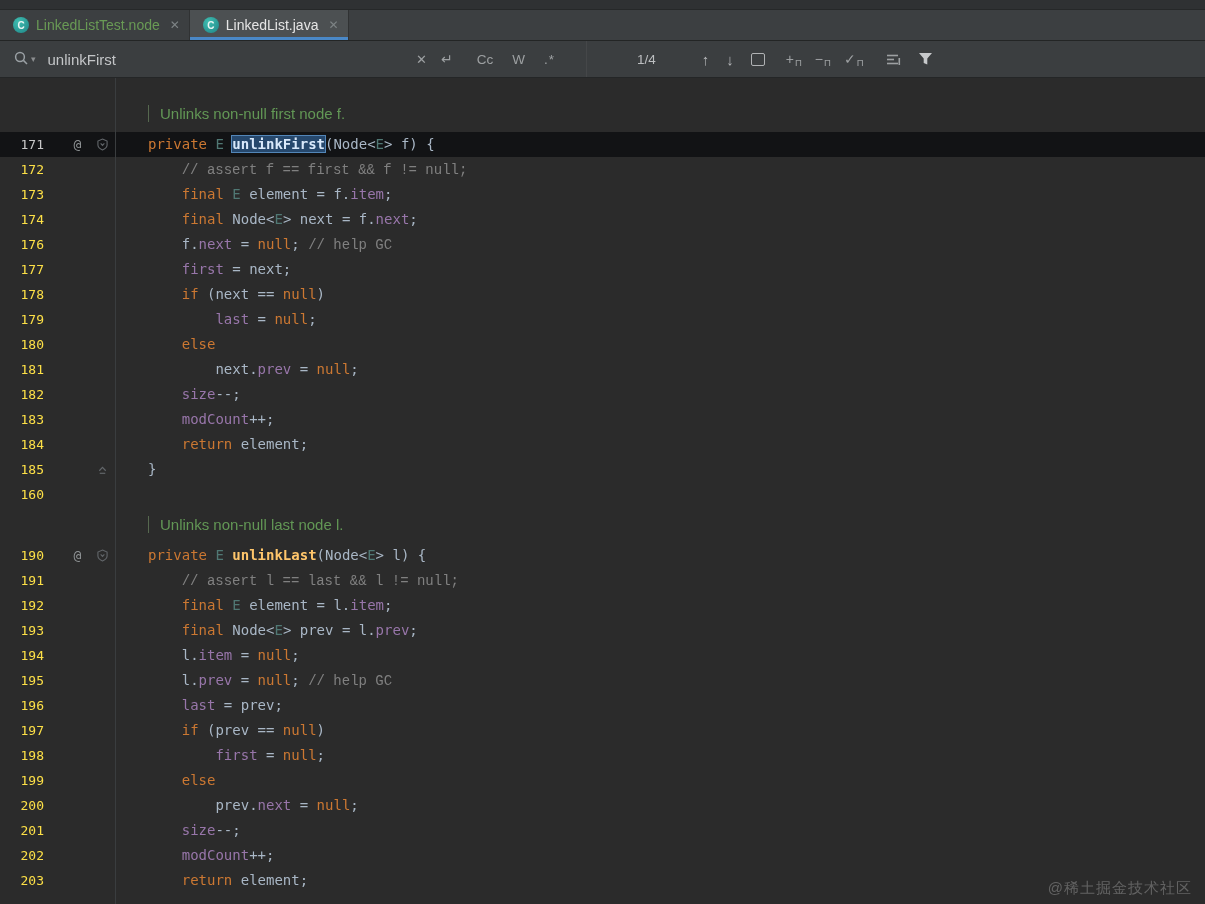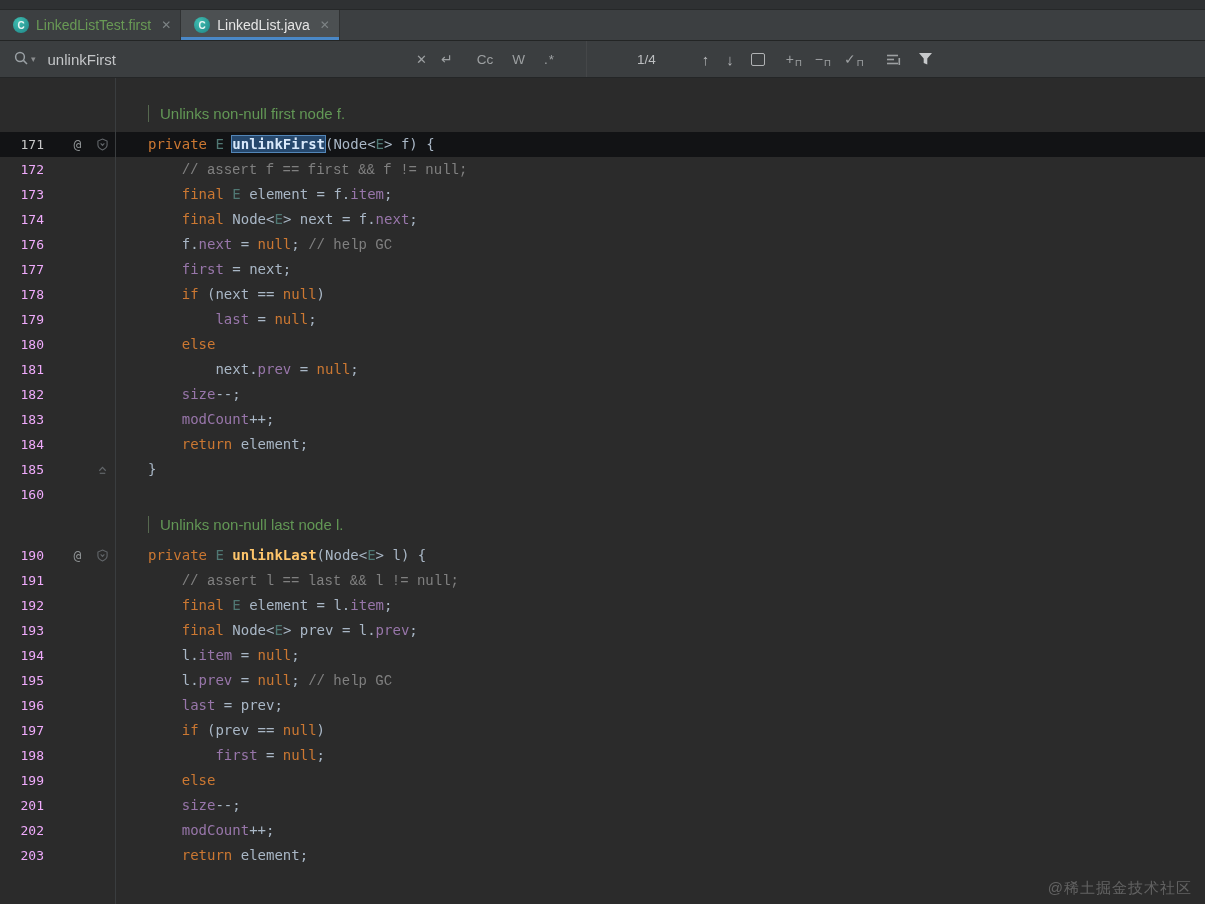--- a/index.html
+++ b/index.html
@@ -42,21 +42,21 @@
   svg.lineico,svg.funnel{display:block;}
 
   
   .editor{position:relative;height:827px;overflow:hidden;padding-top:18px;box-sizing:border-box;
           font-family:"DejaVu Sans Mono","Liberation Mono",monospace;font-size:14px;}
   .gutter-sep{position:absolute;left:115px;top:0;bottom:0;width:1px;background:#3a3d3f;z-index:5;}
   .row{display:flex;height:25px;line-height:25px;white-space:pre;}
   .row.docrow{height:36px;line-height:36px;align-items:flex-end;}
   .row.hl{background:#121315;}
   .gutter{flex:0 0 115px;display:flex;align-items:center;box-sizing:border-box;padding-left:6px;}
-  .lnum{width:38px;text-align:right;color:#f0abfc;font-size:13px;}
+  .lnum{width:38px;text-align:right;color:#fde047;font-size:13px;}
   .row.hl .lnum{color:#c8c8c8;}
   .gslots{margin-left:auto;display:flex;}
   .gslot{width:25px;display:flex;align-items:center;justify-content:center;}
   .gat{color:#8f9395;font-size:13px;}
   .code{flex:1;color:#a9b7c6;padding-left:33px;overflow:hidden;}
   .ind{display:inline-block;}
   .kw{color:#cc7832;}
   .tp{color:#507874;}
   .pl{color:#a9b7c6;}
   .fld{color:#9876aa;}
@@ -71,21 +71,21 @@
 </head>
 <body>
 
 <div class="window">
 
   <div class="topstrip"></div>
 
   <div class="tabbar">
     <div class="tab">
       <span class="class-icon">C</span>
-      <span class="tab-label">LinkedListTest.first</span>
+      <span class="tab-label">LinkedListTest.node</span>
       <span class="tab-close">✕</span>
     </div>
     <div class="tab active">
       <span class="class-icon">C</span>
       <span class="tab-label">LinkedList.java</span>
       <span class="tab-close">✕</span>
     </div>
   </div>
 
   <div class="findbar">
@@ -170,20 +170,21 @@
                 </svg></span></span></div><div class="code"><span class="seg kw">private </span><span class="seg tp">E </span><span class="seg decl">unlinkLast</span><span class="seg pl">(Node&lt;</span><span class="seg tp">E</span><span class="seg pl">&gt; l) {</span></div></div>
         <div class="row"><div class="gutter"><span class="lnum">191</span><span class="gslots"><span class="gslot"></span><span class="gslot"></span></span></div><div class="code"><span class="ind" style="width:4ch"></span><span class="seg cm">// assert l == last &amp;&amp; l != null;</span></div></div>
         <div class="row"><div class="gutter"><span class="lnum">192</span><span class="gslots"><span class="gslot"></span><span class="gslot"></span></span></div><div class="code"><span class="ind" style="width:4ch"></span><span class="seg kw">final </span><span class="seg tp">E </span><span class="seg pl">element = l.</span><span class="seg fld">item</span><span class="seg pl">;</span></div></div>
         <div class="row"><div class="gutter"><span class="lnum">193</span><span class="gslots"><span class="gslot"></span><span class="gslot"></span></span></div><div class="code"><span class="ind" style="width:4ch"></span><span class="seg kw">final </span><span class="seg pl">Node&lt;</span><span class="seg tp">E</span><span class="seg pl">&gt; prev = l.</span><span class="seg fld">prev</span><span class="seg pl">;</span></div></div>
         <div class="row"><div class="gutter"><span class="lnum">194</span><span class="gslots"><span class="gslot"></span><span class="gslot"></span></span></div><div class="code"><span class="ind" style="width:4ch"></span><span class="seg pl">l.</span><span class="seg fld">item </span><span class="seg pl">= </span><span class="seg kw">null</span><span class="seg pl">;</span></div></div>
         <div class="row"><div class="gutter"><span class="lnum">195</span><span class="gslots"><span class="gslot"></span><span class="gslot"></span></span></div><div class="code"><span class="ind" style="width:4ch"></span><span class="seg pl">l.</span><span class="seg fld">prev </span><span class="seg pl">= </span><span class="seg kw">null</span><span class="seg pl">; </span><span class="seg cm">// help GC</span></div></div>
         <div class="row"><div class="gutter"><span class="lnum">196</span><span class="gslots"><span class="gslot"></span><span class="gslot"></span></span></div><div class="code"><span class="ind" style="width:4ch"></span><span class="seg fld">last </span><span class="seg pl">= prev;</span></div></div>
         <div class="row"><div class="gutter"><span class="lnum">197</span><span class="gslots"><span class="gslot"></span><span class="gslot"></span></span></div><div class="code"><span class="ind" style="width:4ch"></span><span class="seg kw">if </span><span class="seg pl">(prev == </span><span class="seg kw">null</span><span class="seg pl">)</span></div></div>
         <div class="row"><div class="gutter"><span class="lnum">198</span><span class="gslots"><span class="gslot"></span><span class="gslot"></span></span></div><div class="code"><span class="ind" style="width:8ch"></span><span class="seg fld">first </span><span class="seg pl">= </span><span class="seg kw">null</span><span class="seg pl">;</span></div></div>
         <div class="row"><div class="gutter"><span class="lnum">199</span><span class="gslots"><span class="gslot"></span><span class="gslot"></span></span></div><div class="code"><span class="ind" style="width:4ch"></span><span class="seg kw">else</span></div></div>
+        <div class="row"><div class="gutter"><span class="lnum">200</span><span class="gslots"><span class="gslot"></span><span class="gslot"></span></span></div><div class="code"><span class="ind" style="width:8ch"></span><span class="seg pl">prev.</span><span class="seg fld">next </span><span class="seg pl">= </span><span class="seg kw">null</span><span class="seg pl">;</span></div></div>
         <div class="row"><div class="gutter"><span class="lnum">201</span><span class="gslots"><span class="gslot"></span><span class="gslot"></span></span></div><div class="code"><span class="ind" style="width:4ch"></span><span class="seg fld">size</span><span class="seg pl">--;</span></div></div>
         <div class="row"><div class="gutter"><span class="lnum">202</span><span class="gslots"><span class="gslot"></span><span class="gslot"></span></span></div><div class="code"><span class="ind" style="width:4ch"></span><span class="seg fld">modCount</span><span class="seg pl">++;</span></div></div>
         <div class="row"><div class="gutter"><span class="lnum">203</span><span class="gslots"><span class="gslot"></span><span class="gslot"></span></span></div><div class="code"><span class="ind" style="width:4ch"></span><span class="seg kw">return </span><span class="seg pl">element;</span></div></div>
       </div>
     <div class="gutter-sep"></div>
   </div>
 
   <div class="watermark">@稀土掘金技术社区</div>
 </div>
 

